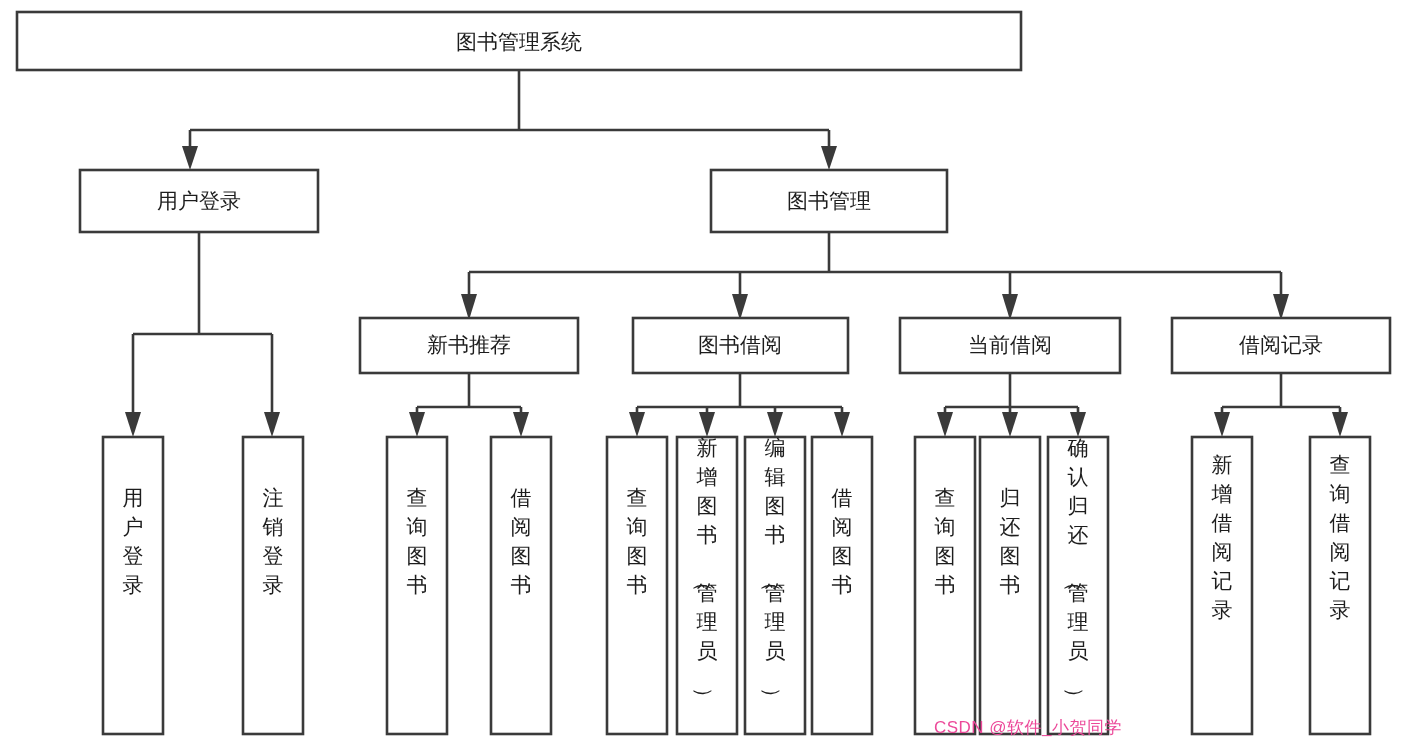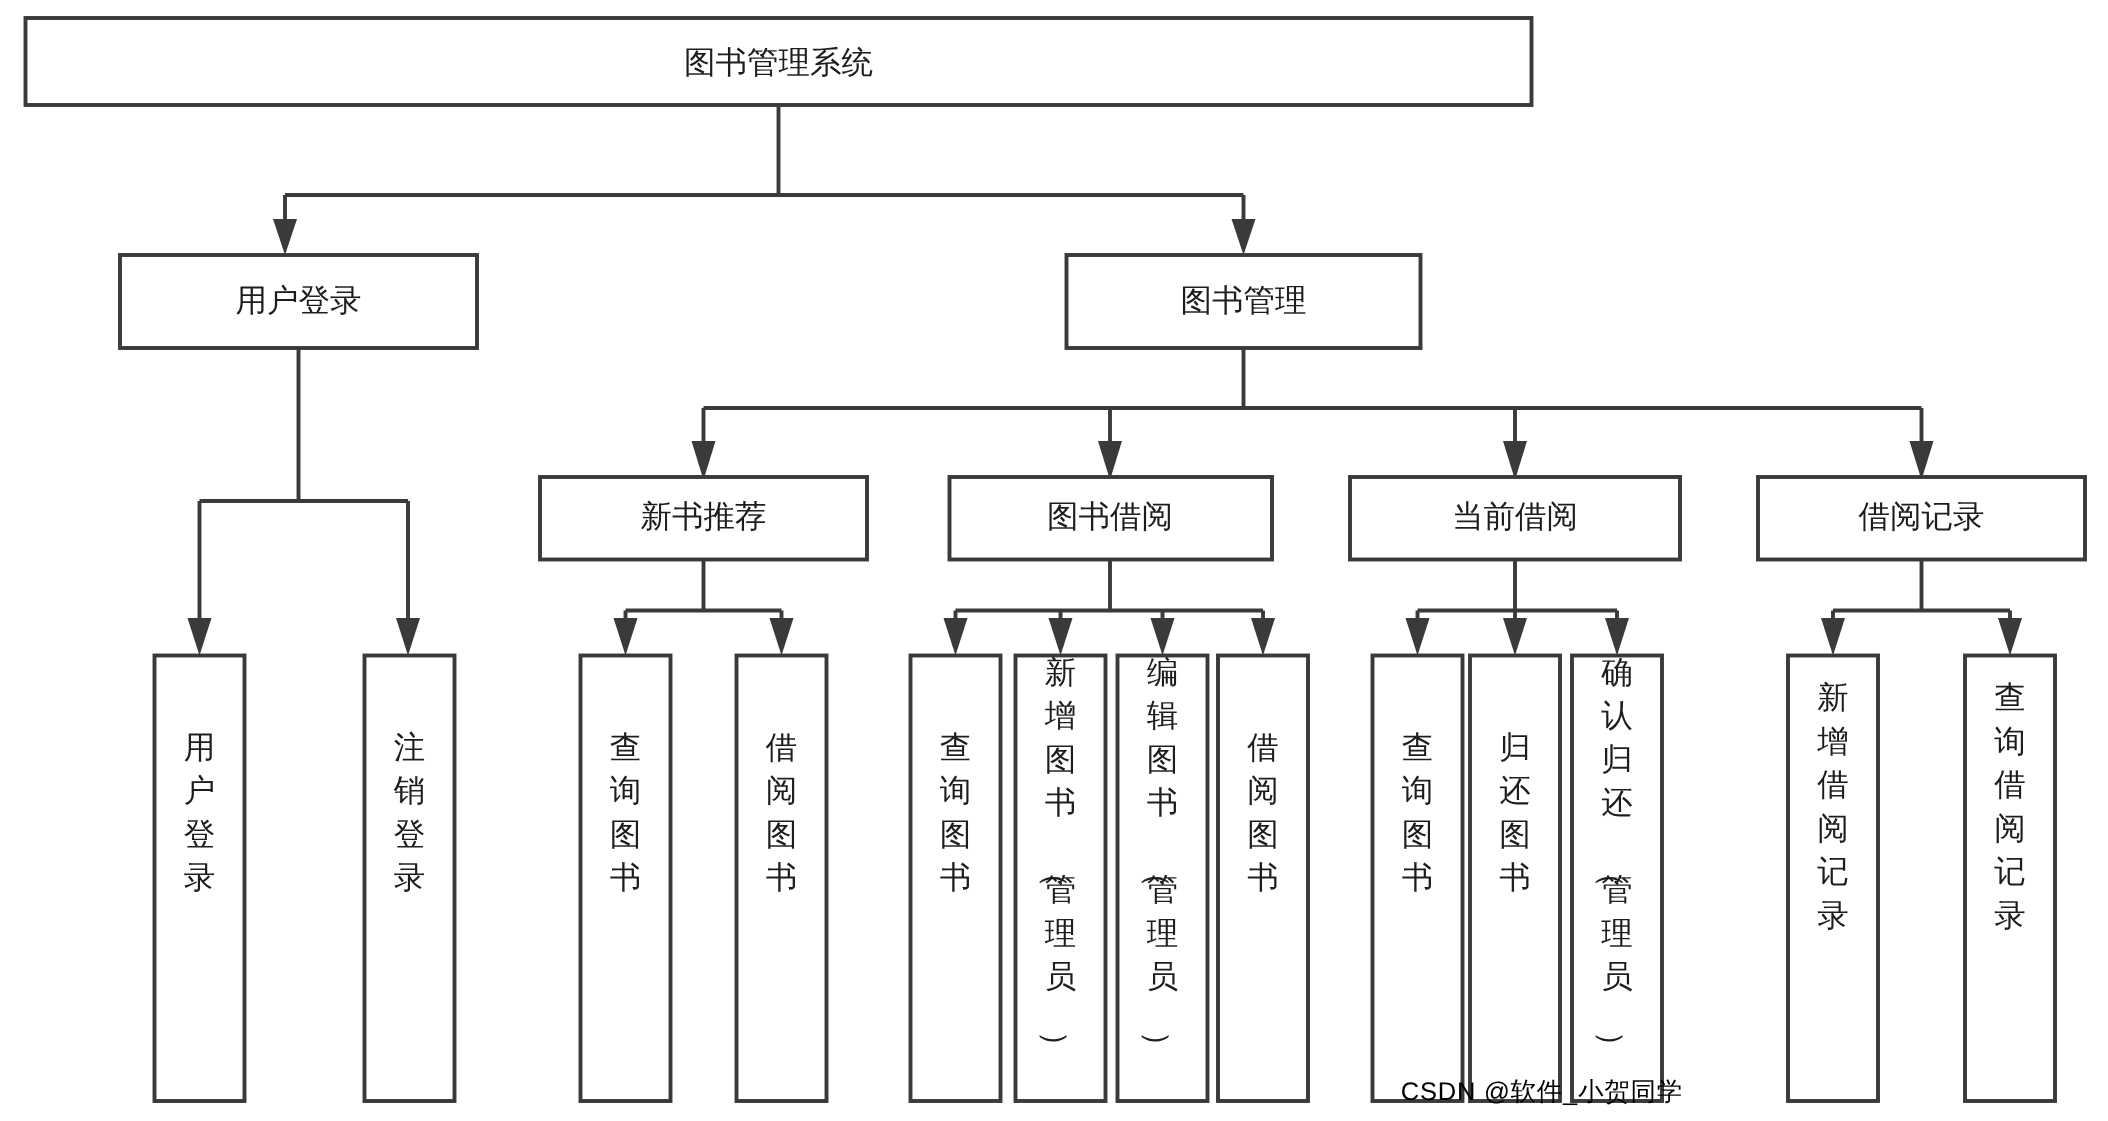--- a/index.html
+++ b/index.html
@@ -52,21 +52,21 @@
     font-size: 21px;
     fill: #1d1d1d;
     text-anchor: middle;
   }
   .watermark {
     position: absolute;
     right: 12px;
     bottom: 8px;
     font-family: "Liberation Sans", "DejaVu Sans", sans-serif;
     font-size: 17px;
-    color: #000000;
+    color: #ec4899;
     white-space: nowrap;
     letter-spacing: 0.5px;
   }
 </style>
 </head>
 <body>
 
 <div id="diagram-root">
 
   <svg class="flow" viewBox="0 0 1405 747">

